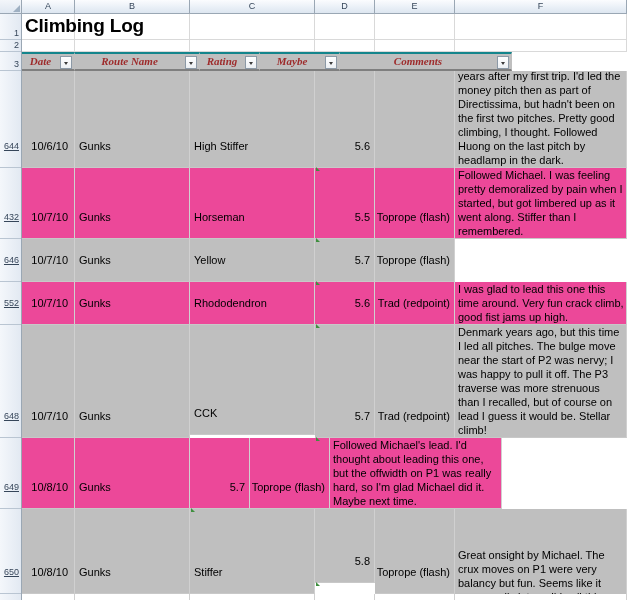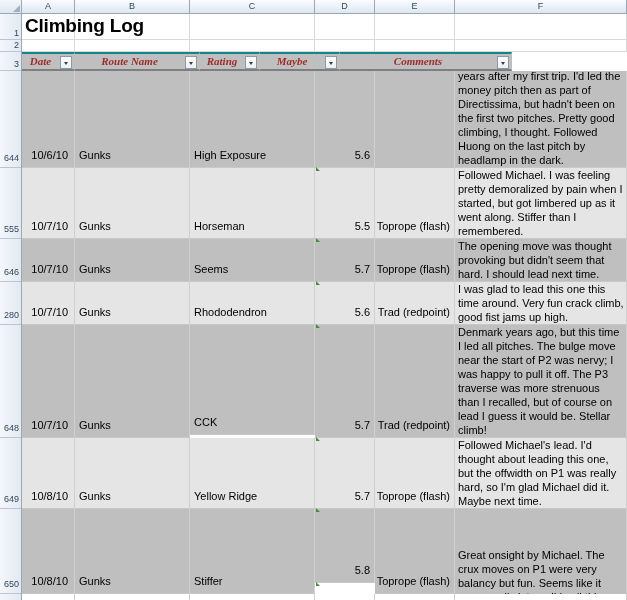--- a/index.html
+++ b/index.html
@@ -54,21 +54,21 @@
     border-bottom:1px solid #b9c5d2;
     font-size:9px;color:#36465a;
     text-align:right;
     padding-right:2px;
     line-height:1;
     position:relative;
     background:linear-gradient(to right,#f4f7fb,#e2e9f2);
     overflow:hidden;white-space:nowrap;
   }
   .rowhead span{position:absolute;right:2px;bottom:1px;display:block;}
-  .rowhead.tall span{bottom:4px;}
+  .rowhead.tall span{bottom:16px;text-decoration:underline;}
 
   
   .grid{
     position:absolute;left:22px;top:14px;width:605px;height:586px;
     overflow:hidden;z-index:1;
   }
   .xrow{display:flex;box-sizing:border-box;width:605px;}
 
   .cell{
     box-sizing:border-box;
@@ -141,24 +141,24 @@
     border-width:3px 2.5px 0 2.5px;
     border-color:#3b3b3b transparent transparent transparent;
   }
 
   
   .drow .cell{
     border-right:1px solid #d0d0d0;
     border-bottom:1px solid #c8c8c8;
   }
   .drow.band .cell{background:#bfbfbf;}
-  .drow.plain .cell{background:#e5e5e5;}
+  .drow.plain .cell{background:#ec4899;}
 
   .val{
-    position:absolute;bottom:6px;
+    position:absolute;bottom:15px;
     font-size:11px;line-height:12px;
     white-space:nowrap;
     margin-top:11px;
   }
   .val.r{right:4px;}
   .val.l{left:4px;}
   .val.date{right:6px;}
 
   
   .errtri{
@@ -207,27 +207,27 @@
         <span>2</span>
       </div>
     <div class="rowhead" style="height:19px">
         <span>3</span>
       </div>
 
     <div class="rowhead tall" style="height:97px">
         <span>644</span>
       </div>
     <div class="rowhead tall" style="height:71px">
-        <span>555</span>
+        <span>432</span>
       </div>
     <div class="rowhead tall" style="height:43px">
         <span>646</span>
       </div>
     <div class="rowhead tall" style="height:43px">
-        <span>280</span>
+        <span>552</span>
       </div>
     <div class="rowhead tall" style="height:113px">
         <span>648</span>
       </div>
     <div class="rowhead tall" style="height:71px">
         <span>649</span>
       </div>
     <div class="rowhead tall" style="height:85px">
         <span>650</span>
       </div>
@@ -282,21 +282,21 @@
     </div>
 
     <div class="xrow drow band" style="height:97px">
       <div class="cell c-a" style="height:97px">
           <span class="val date">10/6/10</span>
         </div>
       <div class="cell c-b" style="height:97px">
           <span class="val l">Gunks</span>
         </div>
       <div class="cell c-c" style="height:97px">
-          <span class="val l">High Exposure</span>
+          <span class="val l">High Stiffer</span>
         </div>
       <div class="cell c-d errwrap" style="height:97px">
           <span class="val r">5.6</span>
           <span class="errtri"></span>
         </div>
       <div class="cell c-e" style="height:125px">
           <span class="val r">Trad (onsight)</span>
         </div>
       <div class="cell c-f cellf" style="height:97px">
           <span class="cmt bottomish">It was cool to get on this four years after my first trip.  I'd led the money pitch then as part of Directissima, but hadn't been on the first two pitches.  Pretty good climbing, I thought.  Followed Huong on the last pitch by headlamp in the dark.</span>
@@ -326,31 +326,28 @@
     </div>
 
     <div class="xrow drow band" style="height:43px">
       <div class="cell c-a" style="height:43px">
           <span class="val date">10/7/10</span>
         </div>
       <div class="cell c-b" style="height:43px">
           <span class="val l">Gunks</span>
         </div>
       <div class="cell c-c" style="height:43px">
-          <span class="val l">Seems</span>
+          <span class="val l">Yellow</span>
         </div>
       <div class="cell c-d errwrap" style="height:43px">
           <span class="val r">5.7</span>
           <span class="errtri"></span>
         </div>
       <div class="cell c-e" style="height:43px">
           <span class="val r">Toprope (flash)</span>
-        </div>
-      <div class="cell c-f cellf" style="height:43px">
-          <span class="cmt bottomish">The opening move was thought provoking but didn't seem that hard.  I should lead next time.</span>
         </div>
     </div>
 
     <div class="xrow drow plain" style="height:43px">
       <div class="cell c-a" style="height:43px">
           <span class="val date">10/7/10</span>
         </div>
       <div class="cell c-b" style="height:43px">
           <span class="val l">Gunks</span>
         </div>
@@ -390,23 +387,20 @@
           <span class="cmt bottomish">I'd say this was the high point of the trip for me.  I'd followed Denmark years ago, but this time I led all pitches.  The bulge move near the start of P2 was nervy; I was happy to pull it off.  The P3 traverse was more strenuous than I recalled, but of course on lead I guess it would be.  Stellar climb!</span>
         </div>
     </div>
 
     <div class="xrow drow plain" style="height:71px">
       <div class="cell c-a" style="height:71px">
           <span class="val date">10/8/10</span>
         </div>
       <div class="cell c-b" style="height:71px">
           <span class="val l">Gunks</span>
-        </div>
-      <div class="cell c-c" style="height:71px">
-          <span class="val l">Yellow Ridge</span>
         </div>
       <div class="cell c-d errwrap" style="height:71px">
           <span class="val r">5.7</span>
           <span class="errtri"></span>
         </div>
       <div class="cell c-e" style="height:71px">
           <span class="val r">Toprope (flash)</span>
         </div>
       <div class="cell c-f cellf" style="height:71px">
           <span class="cmt bottomish">Followed Michael's lead.  I'd thought about leading this one, but the offwidth on P1 was really hard, so I'm glad Michael did it.  Maybe next time.</span>

